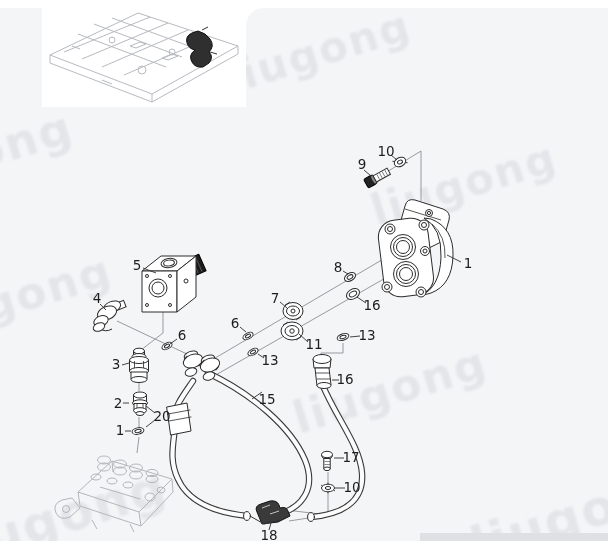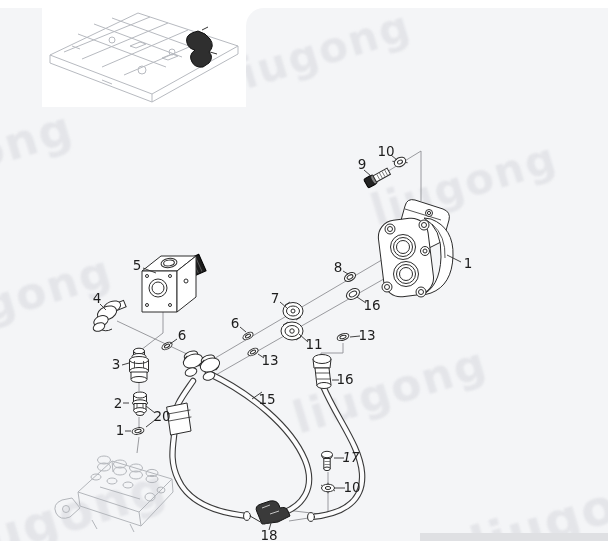--- a/index.html
+++ b/index.html
@@ -333,17 +333,17 @@
       <div class="callout" style="left: 362px; top: 165px;">9</div>
       <div class="callout" style="left: 386px; top: 152px;">10</div>
       <div class="callout" style="left: 352px; top: 488px;">10</div>
       <div class="callout" style="left: 468px; top: 264px;">1</div>
       <div class="callout" style="left: 372px; top: 306px;">16</div>
       <div class="callout" style="left: 270px; top: 361px;">13</div>
       <div class="callout" style="left: 367px; top: 336px;">13</div>
       <div class="callout" style="left: 314px; top: 345px;">11</div>
       <div class="callout" style="left: 267px; top: 388px; margin-top: 12px;">15</div>
       <div class="callout" style="left: 345px; top: 380px;">16</div>
-      <div class="callout" style="left: 351px; top: 458px; font-style: italic;">17</div>
+      <div class="callout" style="left: 351px; top: 458px;">17</div>
       <div class="callout" style="left: 269px; top: 536px;">18</div>
       <div class="callout" style="left: 162px; top: 417px;">20</div>
     </div>
 </div>
 
 </body></html>

